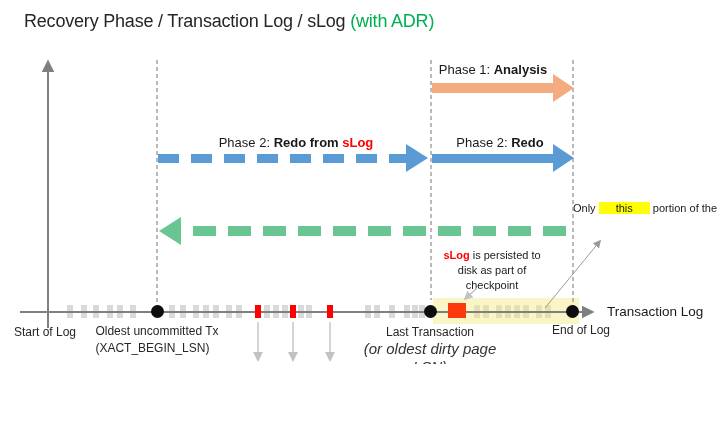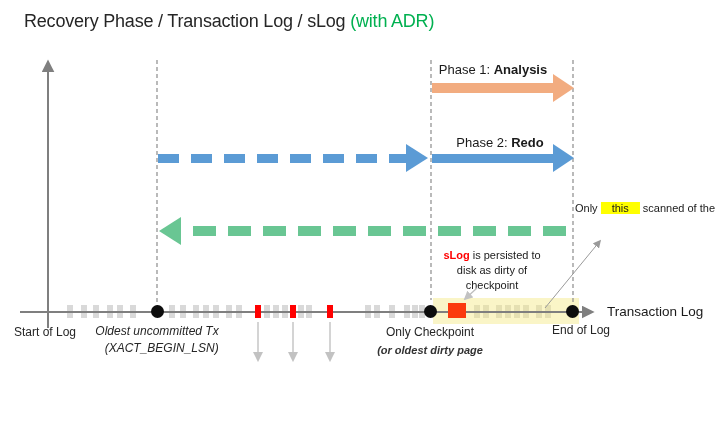--- a/index.html
+++ b/index.html
@@ -31,23 +31,23 @@
   
   .tick{position:absolute;width:6px;height:13px;top:305px;background:var(--c-tick);z-index:1;}
   .tick.redtick{background:var(--c-red);z-index:4;}
   .dot{position:absolute;width:13px;height:13px;top:305px;border-radius:50%;background:#0d0d0d;z-index:5;}
   .slogtick{position:absolute;width:6px;height:13px;top:367px;background:var(--c-red);z-index:4;}
   .band{left:433px;top:298px;width:146px;height:26px;background:rgba(244,232,130,0.45);z-index:2;}
   .cpsquare{left:448px;top:303px;width:18px;height:15px;background:var(--c-cpred);z-index:4;}
   svg.overlay{position:absolute;left:0;top:0;z-index:3;}
   .z6{z-index:6;}
   .note{font-size:11px;line-height:15px;text-align:center;color:#1a1a1a;}
-  .hl{background:var(--c-highlight);padding:0 11px;}
+  .hl{background:var(--c-highlight);padding:0 17px;}
   .axis-label{font-size:12px;color:#262626;}
-  .small-italic{font-style:italic;font-weight:700;font-size:11px;line-height:11px;color:#333;}
+  .small-italic{font-style:italic;font-weight:400;font-size:15px;line-height:11px;color:#333;}
   .tl-label{font-size:13.5px;color:#1a1a1a;}
   .slog-label{font-size:14px;font-weight:600;color:var(--c-red);}
 </style>
 </head>
 <body>
 
 <div class="stage">
 
   <svg class="overlay" width="720" height="424">
     <defs>
@@ -81,20 +81,23 @@
   </div>
 
   <div class="abs phase-label nowrap ctr z6" style="left:493px;top:62px;">
     <span>Phase 1: </span><b>Analysis</b>
   </div>
   <div class="abs arrow orange z6" style="left:432px;top:74px;width:142px;height:28px;">
     <div class="body"></div>
       <div class="head-r"></div>
   </div>
 
+  <div class="abs phase-label nowrap ctr z6" style="left:296px;top:135px;">
+    <span>Phase 2: </span><b>Redo from </b><b class="red">sLog</b>
+  </div>
   <div class="abs arrow bluedash z6" style="left:158px;top:144px;width:270px;height:28px;">
     <div class="body"></div>
       <div class="head-r"></div>
   </div>
 
   <div class="abs phase-label nowrap ctr z6" style="left:500px;top:135px;">
     <span>Phase 2: </span><b>Redo</b>
   </div>
   <div class="abs arrow bluesolid z6" style="left:432px;top:144px;width:142px;height:28px;">
     <div class="body"></div>
@@ -148,38 +151,38 @@
       <div class="dot" style="left: 150.5px;"></div>
       <div class="dot" style="left: 423.5px;"></div>
       <div class="dot" style="left: 565.5px;"></div>
       <div class="slogtick" style="left: 255px;"></div>
       <div class="slogtick" style="left: 290px;"></div>
       <div class="slogtick" style="left: 327px;"></div>
     </div>
 
   <div class="abs note nowrap ctr" style="left:492px;top:248px;">
     <span class="red" style="font-weight:600;">sLog</span><span> is persisted to</span><br>
-    <span>disk as dirty of</span><br>
+    <span>disk as part of</span><br>
     <span>checkpoint</span>
   </div>
 
   <div class="abs note nowrap ctr" style="left:645px;top:201px;">
-    <span>Only </span><span class="hl">this</span><span> scanned of the</span><br>
+    <span>Only </span><span class="hl">this</span><span> portion of the</span><br>
   </div>
 
 
   <div class="abs axis-label nowrap ctr" style="left:45px;top:325px;">Start of Log</div>
 
-  <div class="abs axis-label nowrap ctr" style="left:157px;top:323px;text-align:right;line-height:17px;font-style:italic;">
+  <div class="abs axis-label nowrap ctr" style="left:157px;top:323px;text-align:left;line-height:17px;">
     <span>Oldest uncommitted Tx</span><br>
     <span>(XACT_BEGIN_LSN)</span>
   </div>
 
   <div class="abs nowrap ctr" style="left:430px;top:322px;text-align:center;">
-    <span class="axis-label">Only Checkpoint</span><br>
+    <span class="axis-label">Last Transaction</span><br>
     <span class="small-italic">(or oldest dirty page</span><br>
     <span class="small-italic">LSN)</span>
   </div>
 
   <div class="abs axis-label nowrap ctr" style="left:573px;top:323px;margin-left:8px;">End of Log</div>
 
   <div class="abs tl-label nowrap" style="left:607px;top:304px;">Transaction Log</div>
 
   <div class="abs slog-label nowrap" style="left:616px;top:365px;">sLog</div>
 

